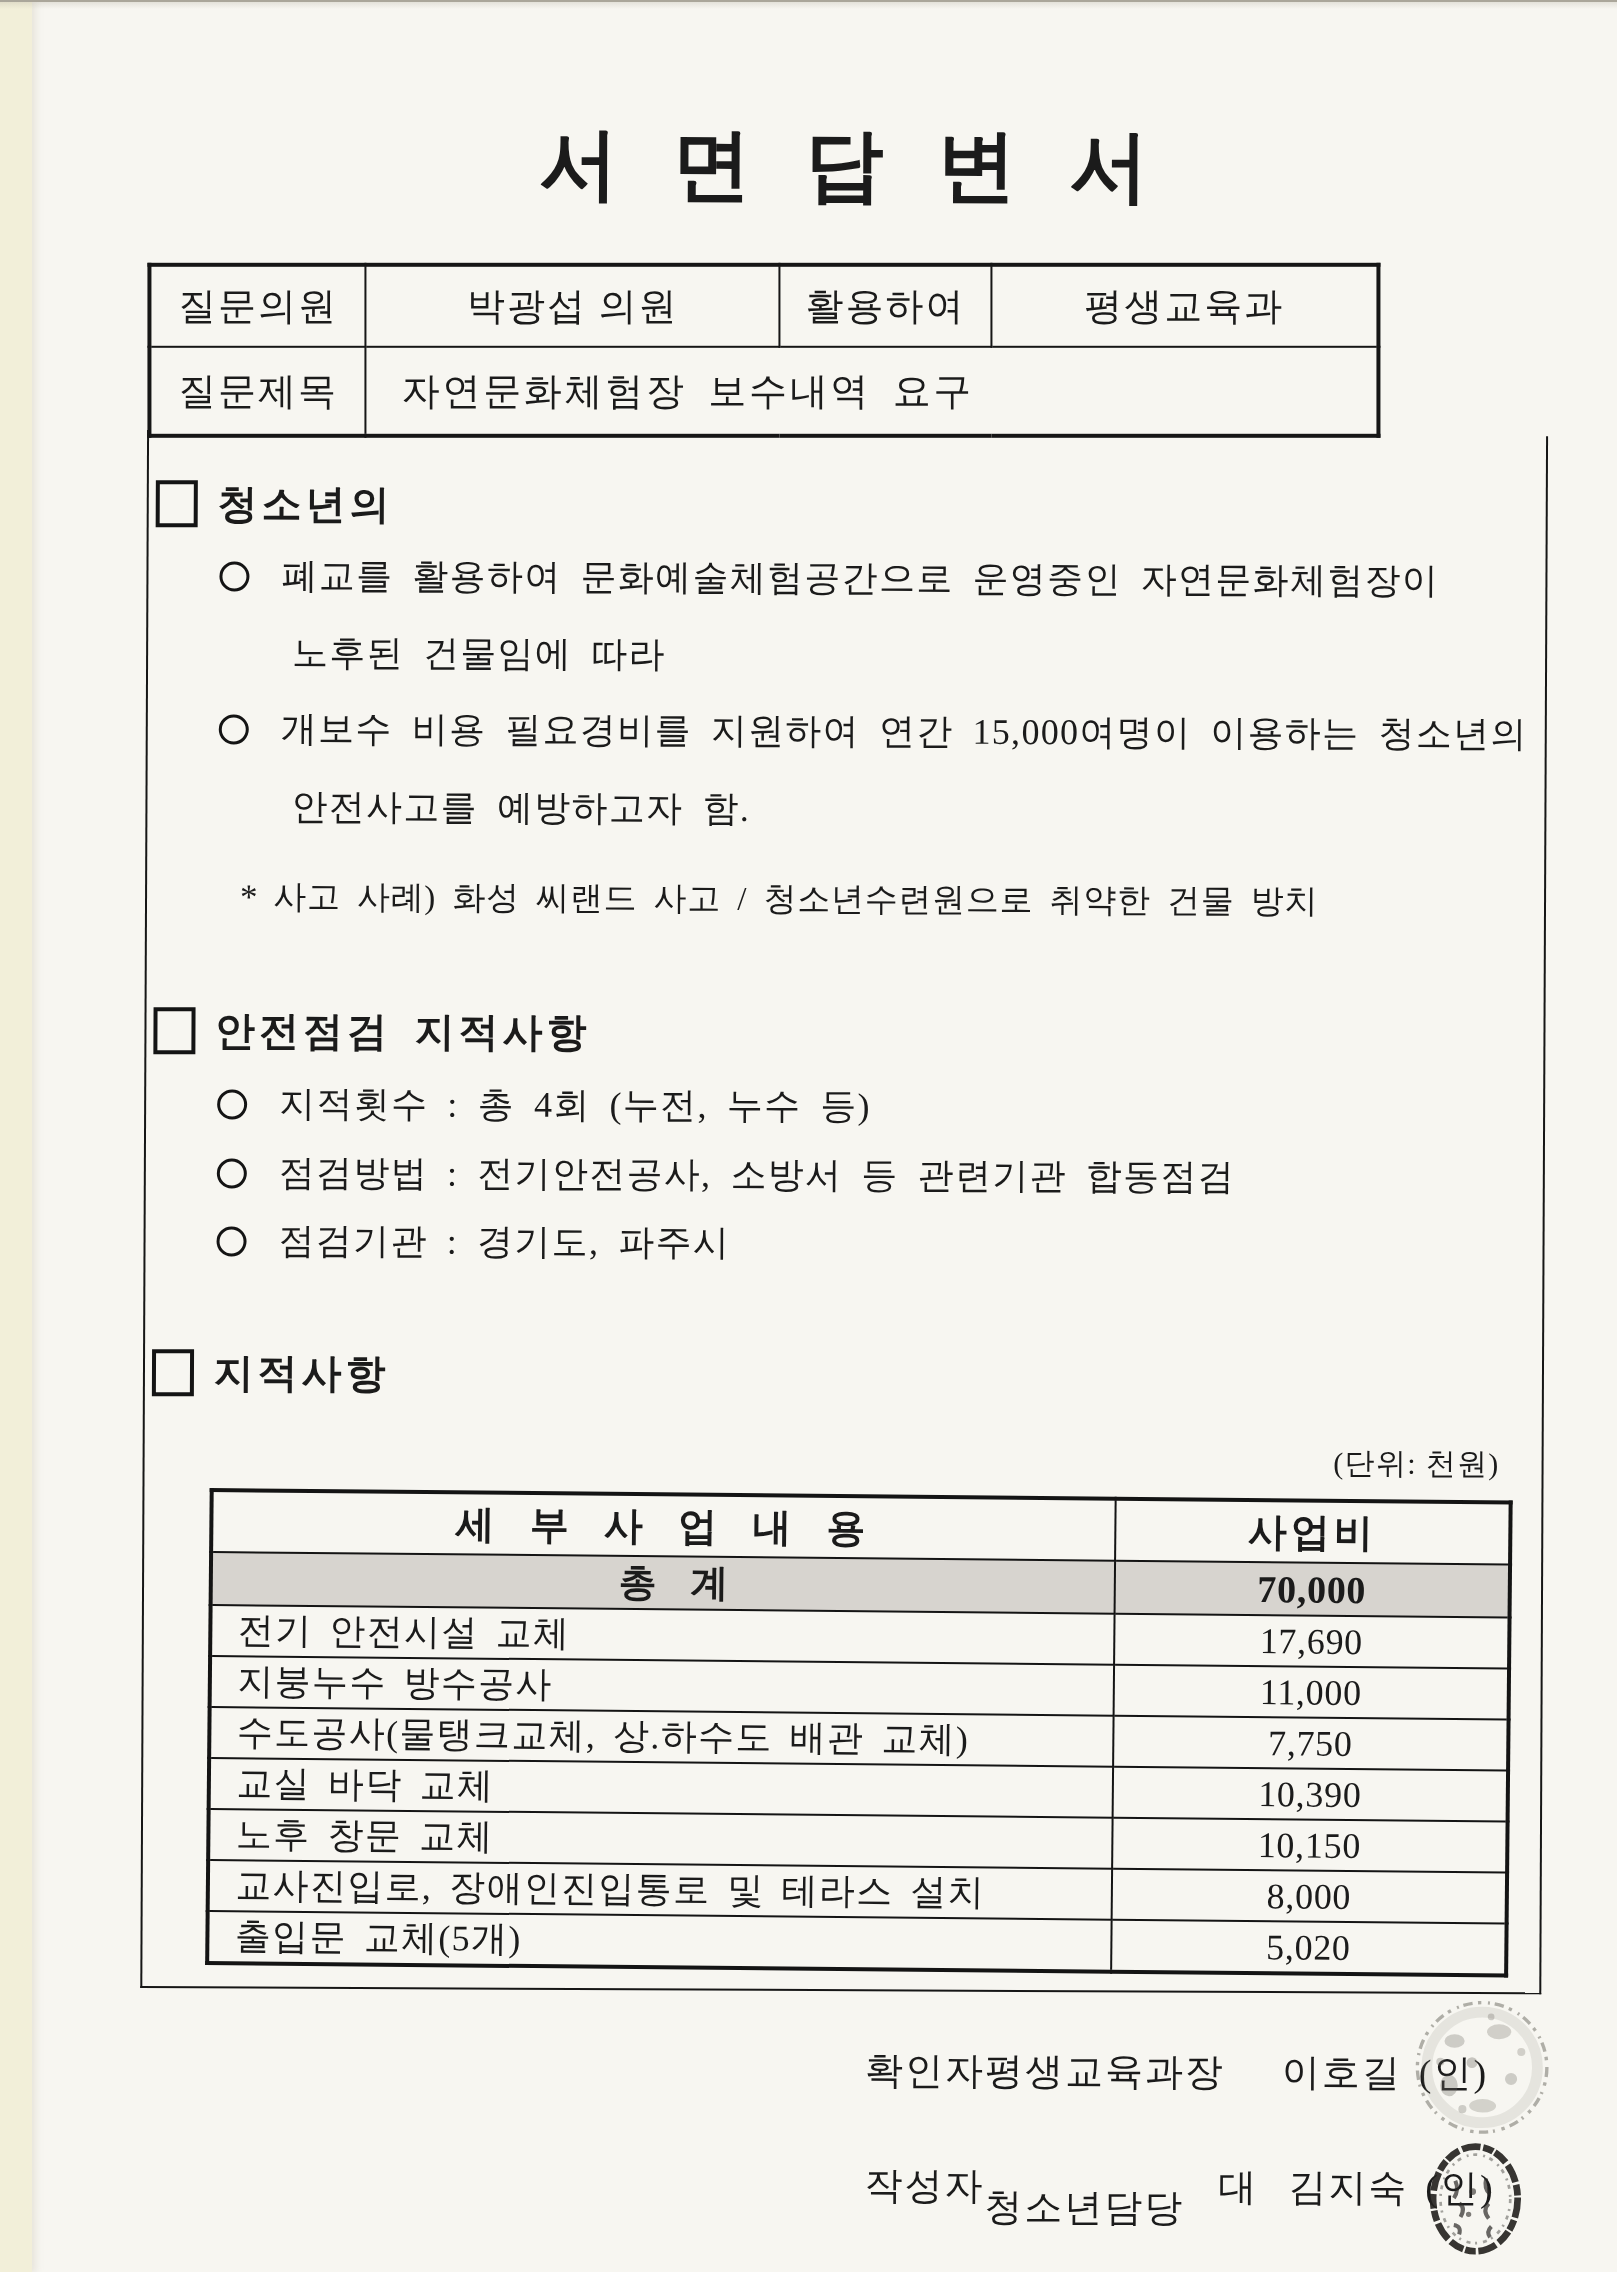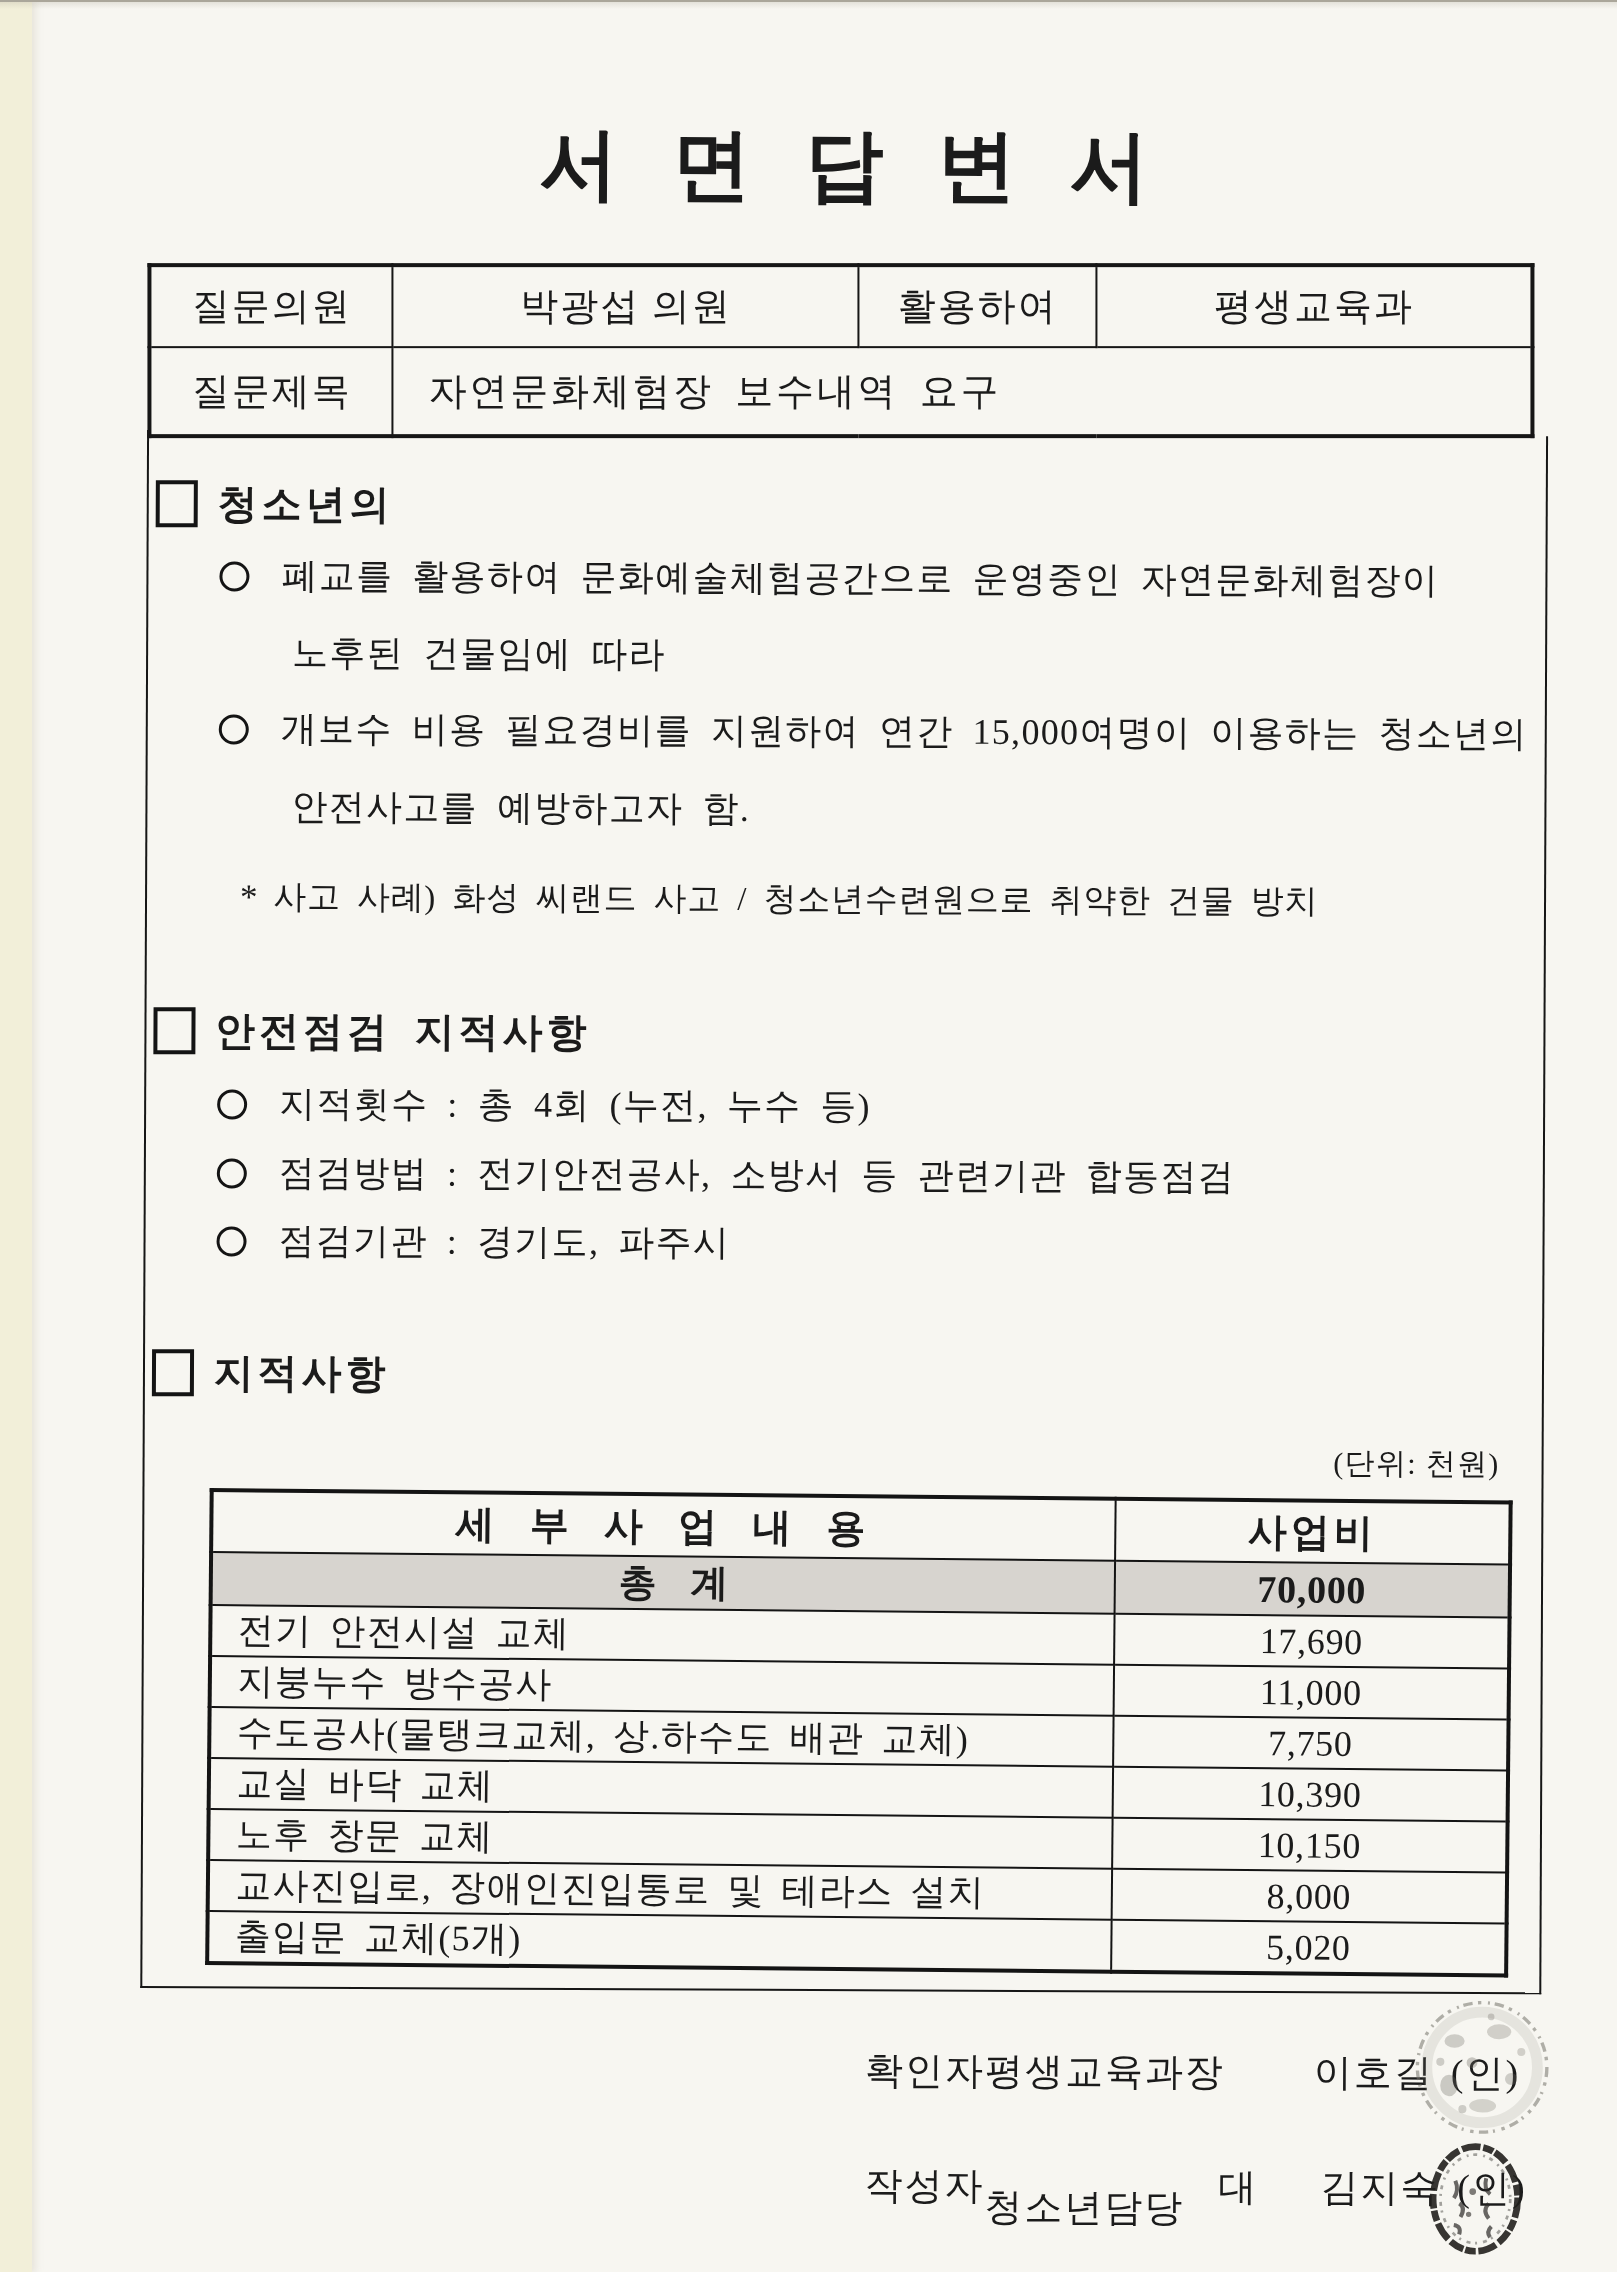--- a/index.html
+++ b/index.html
@@ -17,21 +17,21 @@
   .doc{position:absolute;inset:0;transform:rotate(.25deg);transform-origin:50% 40%;}
 
   .title{
     position:absolute;left:145px;top:113px;width:1401px;
     text-align:center;font-size:79px;font-weight:bold;
     letter-spacing:9.4px;word-spacing:15px;white-space:nowrap;
   }
 
   
   .info-table{
-    position:absolute;left:145px;top:263px;width:1387px;
+    position:absolute;left:145px;top:263px;width:1233px;
     border-collapse:collapse;table-layout:fixed;
     transform:rotate(-.25deg);
   }
   .info-table td{
     border:2.7px solid #161616;font-size:38px;letter-spacing:2px;
     text-align:center;vertical-align:middle;padding:0;
   }
   .info-table{border:4px solid #161616;}
   .info-table tr.r1 td{height:79px;}
   .info-table tr.r2 td{height:86px;}
@@ -66,21 +66,21 @@
   .cost-table tr.total td{height:40px;background:#d7d4cf;font-weight:bold;font-size:38px;}
   .cost-table tr.total td.lab{text-align:center;letter-spacing:5.4px;word-spacing:13.4px;}
   .cost-table tr.item td{height:46px;font-size:36px;}
   .cost-table td.lab{text-align:left;padding-left:25.5px;letter-spacing:1.3px;word-spacing:6.7px;}
   .cost-table td.val{text-align:center;letter-spacing:0.7px;}
 
   
   .sig-line{position:absolute;left:870px;display:flex;align-items:center;white-space:nowrap;font-size:38px;letter-spacing:2px;}
   .sig-line span{display:inline-block;}
   .g95{} .g85{margin-right:57px;} .g50{margin-right:34px;margin-top:42px;}
-  .g45{margin-right:30px;} .g25{margin-right:17px;margin-left:32px;}
+  .g45{margin-right:30px;} .g25{margin-right:17px;}
   .stamp{position:absolute;}
 </style>
 </head>
 <body>
 
 <div class="edge-left"></div>
 <div class="edge-top"></div>
 
 <div class="doc">
 

